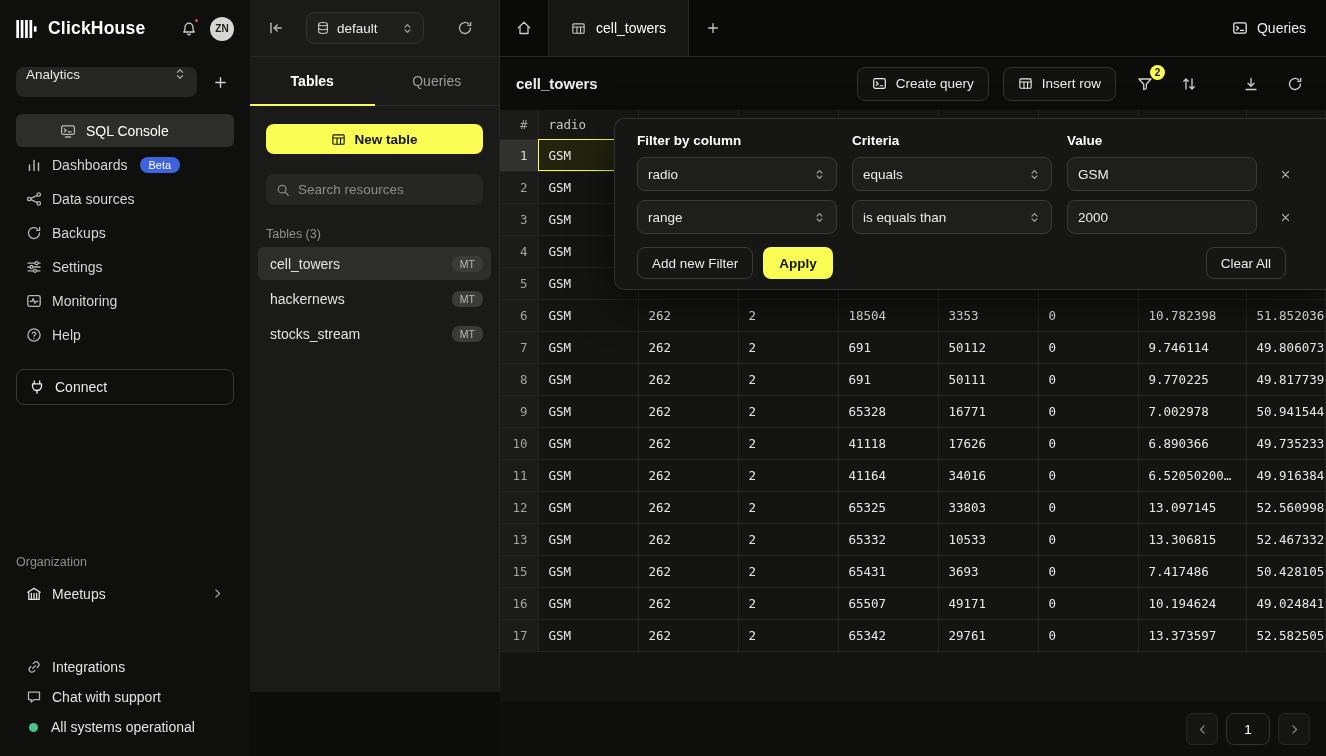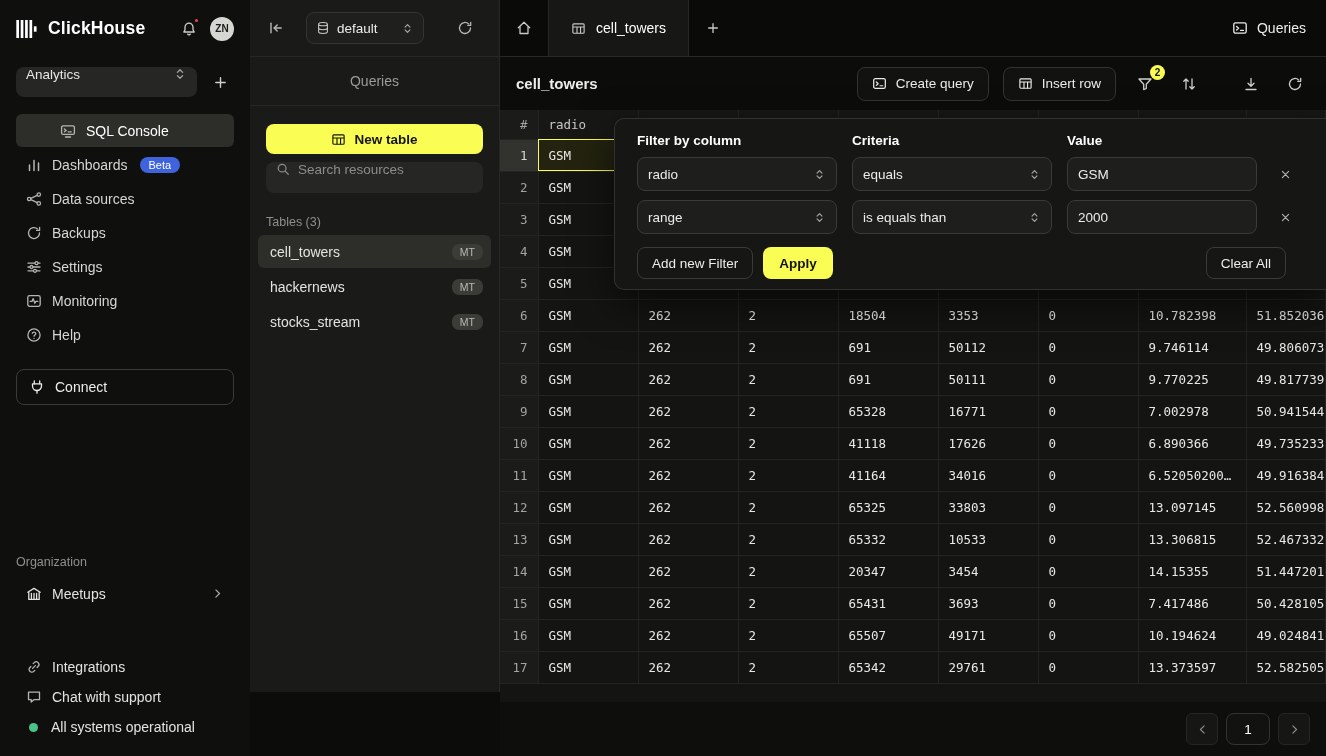--- a/index.html
+++ b/index.html
@@ -52,21 +52,21 @@
   .exp-top{height:57px;border-bottom:1px solid var(--line);display:flex;align-items:center;padding:0 12px;}
   .icon-btn{width:28px;height:28px;color:#b9b9b7;display:flex;align-items:center;justify-content:center;background:transparent;border:none;}
   .db-select{margin-left:16px;width:118px;height:32px;border:1px solid #34342f;background:#1f1f1d;border-radius:8px;display:flex;align-items:center;gap:7px;padding:0 9px;font-size:13.5px;color:#ececea;}
   .db-select .carets{margin-left:auto;color:#a9a9a7;}
   .exp-refresh{margin-left:auto;margin-right:8px;}
   .exp-tabs{height:49px;display:flex;border-bottom:1px solid var(--line);}
   .etab{flex:1;display:flex;align-items:center;justify-content:center;font-size:14px;color:var(--txt-dim);position:relative;}
   .etab.active{color:#fff;font-weight:600;}
   .etab.active::after{content:"";position:absolute;bottom:-1px;left:0;right:0;height:2px;background:var(--accent);}
   .new-table-btn{margin:18px 16px 0;width:calc(100% - 32px);height:30px;background:var(--accent);color:#15150a;border:none;border-radius:8px;display:flex;align-items:center;justify-content:center;gap:8px;font-size:13.5px;font-weight:600;font-family:inherit;}
-  .search-box{margin:8px 16px 0;height:31px;background:#262624;border-radius:8px;display:flex;align-items:flex-start;gap:8px;padding:0 10px;color:#8d8d8b;}
+  .search-box{margin:20px 16px 0;height:31px;background:#262624;border-radius:8px;display:flex;align-items:center;gap:8px;padding:0 10px;color:#8d8d8b;}
   .search-box input{flex:1;background:transparent;border:none;outline:none;color:#e5e5e3;font-size:13.5px;font-family:inherit;}
   .search-box input::placeholder{color:#8d8d8b;}
   .tables-label{margin:22px 16px 6px;font-size:12.5px;color:#8f8f8d;}
   .tbl-item{margin:2px 8px;height:33px;padding:0 8px 0 12px;border-radius:6px;display:flex;align-items:center;font-size:14px;color:#e3e3e1;}
   .tbl-item.selected{background:#2d2d2a;}
   .badge-mt{margin-left:auto;background:#3b3b38;color:#b9b9b7;font-size:10.5px;padding:2px 8px;border-radius:7px;}
 
   
   .main{position:absolute;left:500px;top:0;width:826px;height:756px;background:var(--bg-main);}
   .main-tabbar{height:57px;background:#0a0a09;border-bottom:1px solid var(--line);display:flex;align-items:stretch;}
@@ -416,20 +416,21 @@
         </svg>
     </div>
     <button class="icon-btn exp-refresh">
       <svg class="i">
           <use href="#i-refresh"></use>
         </svg>
     </button>
   </div>
 
   <div class="exp-tabs">
+    <div class="etab active">Tables</div>
     <div class="etab">Queries</div>
   </div>
 
   <button class="new-table-btn">
     <svg class="i" style="width:15px;height:15px">
         <use href="#i-grid"></use>
       </svg>
     <span>New table</span>
   </button>
 
@@ -687,31 +688,20 @@
     <td>GSM</td>
     <td>262</td>
     <td>2</td>
     <td>65332</td>
     <td>10533</td>
     <td>0</td>
     <td>13.306815</td>
     <td>52.4673325</td>
   </tr>
           <tr>
-    <td class="td-n">14</td>
-    <td>GSM</td>
-    <td>262</td>
-    <td>2</td>
-    <td>20347</td>
-    <td>3454</td>
-    <td>0</td>
-    <td>14.15355</td>
-    <td>51.447201</td>
-  </tr>
-          <tr>
     <td class="td-n">15</td>
     <td>GSM</td>
     <td>262</td>
     <td>2</td>
     <td>65431</td>
     <td>3693</td>
     <td>0</td>
     <td>7.417486</td>
     <td>50.428105</td>
   </tr>

